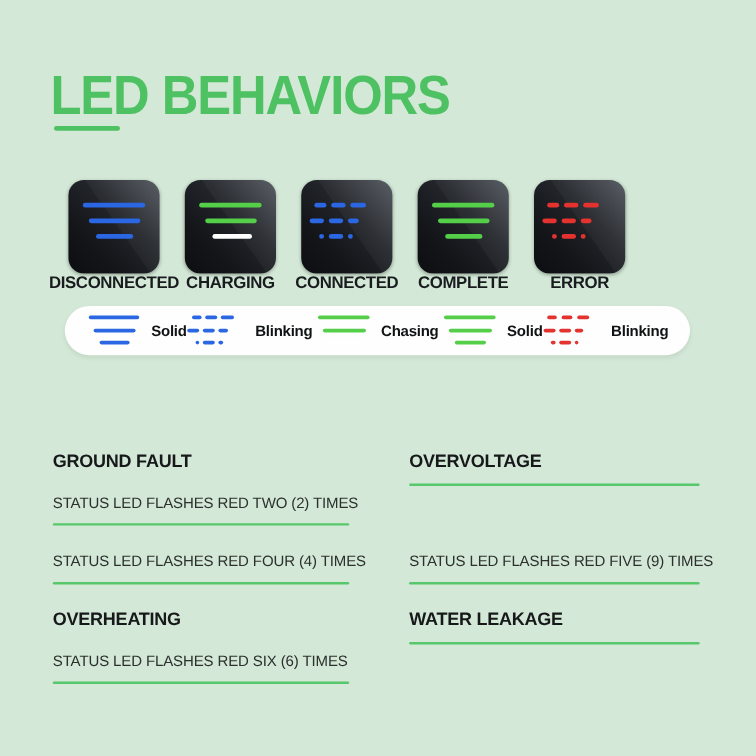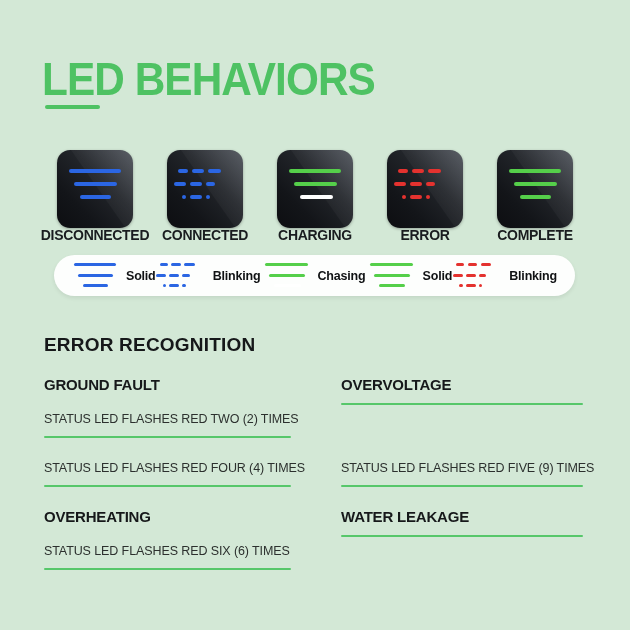--- a/index.html
+++ b/index.html
@@ -7,21 +7,21 @@
   .poster{position:relative;width:630px;height:630px;background:#d3e8d6;overflow:hidden;}
 
   
   .page-title{position:absolute;left:42px;top:52px;font-size:46px;font-weight:bold;
     color:#4ec263;letter-spacing:-1px;white-space:nowrap;
     transform:scaleX(.92);transform-origin:left center;}
   .title-underline{position:absolute;left:45px;top:105px;width:55px;height:4px;
     background:#4ec263;border-radius:2px;}
 
   
-  .tiles-row{position:absolute;left:57px;top:150px;width:516px;display:flex;
+  .tiles-row{position:absolute;left:57px;top:150px;width:464px;display:flex;
     justify-content:space-between;}
   .tile-wrap{position:relative;width:76px;height:100px;}
   .led-tile{position:relative;width:76px;height:78px;border-radius:13px;
     background:linear-gradient(225deg,#474c54 0%,#23262b 38%,#131519 72%,#0d0e11 100%);
     box-shadow:0 1px 3px rgba(0,0,0,.3);overflow:hidden;}
   .led-tile::before{content:"";position:absolute;inset:0;border-radius:13px;
     background:linear-gradient(235deg,rgba(255,255,255,.10) 0%,rgba(255,255,255,.035) 47%,rgba(255,255,255,0) 48%);}
   .led-stripes{position:absolute;left:10px;top:19px;width:56px;height:30px;overflow:visible;}
   .led-stripes .seg{position:absolute;border-radius:2px;}
   .tile-label{position:absolute;top:77px;left:50%;transform:translateX(-50%);
@@ -61,69 +61,69 @@
             <div class="seg" style="left: 2px; top: 0px; width: 52px; height: 4px; background: rgb(43, 102, 227);"></div>
             <div class="seg" style="left: 7px; top: 13px; width: 43px; height: 4px; background: rgb(43, 102, 227);"></div>
             <div class="seg" style="left: 13px; top: 26px; width: 31px; height: 4px; background: rgb(43, 102, 227);"></div>
           </div>
       </div>
       <div class="tile-label">DISCONNECTED</div>
     </div>
     <div class="tile-wrap">
       <div class="led-tile">
         <div class="led-stripes">
+            <div class="seg" style="left: 2px; top: 0px; width: 52px; height: 4px; background: rgb(85, 207, 74);"></div>
+            <div class="seg" style="left: 7px; top: 13px; width: 43px; height: 4px; background: rgb(85, 207, 74);"></div>
+            <div class="seg" style="left: 13px; top: 26px; width: 33px; height: 4px; background: rgb(255, 255, 255);"></div>
+          </div>
+      </div>
+      <div class="tile-label">CHARGING</div>
+    </div>
+    <div class="tile-wrap">
+      <div class="led-tile">
+        <div class="led-stripes">
             <div class="seg" style="left: 1px; top: 0px; width: 10px; height: 4px; background: rgb(43, 102, 227);"></div>
             <div class="seg" style="left: 15px; top: 0px; width: 12px; height: 4px; background: rgb(43, 102, 227);"></div>
             <div class="seg" style="left: 31px; top: 0px; width: 13px; height: 4px; background: rgb(43, 102, 227);"></div>
             <div class="seg" style="left: -3px; top: 13px; width: 12px; height: 4px; background: rgb(43, 102, 227);"></div>
             <div class="seg" style="left: 13px; top: 13px; width: 12px; height: 4px; background: rgb(43, 102, 227);"></div>
             <div class="seg" style="left: 29px; top: 13px; width: 9px; height: 4px; background: rgb(43, 102, 227);"></div>
             <div class="seg" style="left: 5px; top: 26px; width: 4px; height: 4px; background: rgb(43, 102, 227);"></div>
             <div class="seg" style="left: 13px; top: 26px; width: 12px; height: 4px; background: rgb(43, 102, 227);"></div>
             <div class="seg" style="left: 29px; top: 26px; width: 4px; height: 4px; background: rgb(43, 102, 227);"></div>
           </div>
       </div>
       <div class="tile-label">CONNECTED</div>
     </div>
     <div class="tile-wrap">
       <div class="led-tile">
         <div class="led-stripes">
             <div class="seg" style="left: 2px; top: 0px; width: 52px; height: 4px; background: rgb(85, 207, 74);"></div>
             <div class="seg" style="left: 7px; top: 13px; width: 43px; height: 4px; background: rgb(85, 207, 74);"></div>
-            <div class="seg" style="left: 13px; top: 26px; width: 33px; height: 4px; background: rgb(255, 255, 255);"></div>
-          </div>
-      </div>
-      <div class="tile-label">CHARGING</div>
+            <div class="seg" style="left: 13px; top: 26px; width: 31px; height: 4px; background: rgb(85, 207, 74);"></div>
+          </div>
+      </div>
+      <div class="tile-label">COMPLETE</div>
     </div>
     <div class="tile-wrap">
       <div class="led-tile">
         <div class="led-stripes">
             <div class="seg" style="left: 1px; top: 0px; width: 10px; height: 4px; background: rgb(228, 50, 47);"></div>
             <div class="seg" style="left: 15px; top: 0px; width: 12px; height: 4px; background: rgb(228, 50, 47);"></div>
             <div class="seg" style="left: 31px; top: 0px; width: 13px; height: 4px; background: rgb(228, 50, 47);"></div>
             <div class="seg" style="left: -3px; top: 13px; width: 12px; height: 4px; background: rgb(228, 50, 47);"></div>
             <div class="seg" style="left: 13px; top: 13px; width: 12px; height: 4px; background: rgb(228, 50, 47);"></div>
             <div class="seg" style="left: 29px; top: 13px; width: 9px; height: 4px; background: rgb(228, 50, 47);"></div>
             <div class="seg" style="left: 5px; top: 26px; width: 4px; height: 4px; background: rgb(228, 50, 47);"></div>
             <div class="seg" style="left: 13px; top: 26px; width: 12px; height: 4px; background: rgb(228, 50, 47);"></div>
             <div class="seg" style="left: 29px; top: 26px; width: 4px; height: 4px; background: rgb(228, 50, 47);"></div>
           </div>
       </div>
       <div class="tile-label">ERROR</div>
     </div>
-    <div class="tile-wrap">
-      <div class="led-tile">
-        <div class="led-stripes">
-            <div class="seg" style="left: 2px; top: 0px; width: 52px; height: 4px; background: rgb(85, 207, 74);"></div>
-            <div class="seg" style="left: 7px; top: 13px; width: 43px; height: 4px; background: rgb(85, 207, 74);"></div>
-            <div class="seg" style="left: 13px; top: 26px; width: 31px; height: 4px; background: rgb(85, 207, 74);"></div>
-          </div>
-      </div>
-      <div class="tile-label">COMPLETE</div>
-    </div>
   </div>
 
   <div class="legend-bar">
     <div class="legend-item">
       <div class="legend-icon">
           <div class="seg" style="left: 1.64px; top: 0px; width: 42.64px; height: 3px; background: rgb(43, 102, 227);"></div>
           <div class="seg" style="left: 5.74px; top: 10.66px; width: 35.26px; height: 3px; background: rgb(43, 102, 227);"></div>
           <div class="seg" style="left: 10.66px; top: 21.32px; width: 25.42px; height: 3px; background: rgb(43, 102, 227);"></div>
         </div>
       <div class="legend-label">Solid</div>
@@ -167,21 +167,20 @@
           <div class="seg" style="left: 10.66px; top: 10.66px; width: 9.84px; height: 3px; background: rgb(228, 50, 47);"></div>
           <div class="seg" style="left: 23.78px; top: 10.66px; width: 7.38px; height: 3px; background: rgb(228, 50, 47);"></div>
           <div class="seg" style="left: 4.1px; top: 21.32px; width: 3.28px; height: 3px; background: rgb(228, 50, 47);"></div>
           <div class="seg" style="left: 10.66px; top: 21.32px; width: 9.84px; height: 3px; background: rgb(228, 50, 47);"></div>
           <div class="seg" style="left: 23.78px; top: 21.32px; width: 3.28px; height: 3px; background: rgb(228, 50, 47);"></div>
         </div>
       <div class="legend-label">Blinking</div>
     </div>
   </div>
 
-  <div class="error-heading">ERROR RECOGNITION</div>
 
   <div class="error-grid">
     <div class="error-entry">
       <div class="error-title">GROUND FAULT</div>
       <div class="error-desc">STATUS LED FLASHES RED TWO (2) TIMES</div>
       <div class="error-divider"></div>
     </div>
     <div class="error-entry">
       <div class="error-title">OVERVOLTAGE</div>
       <div class="error-divider"></div>

